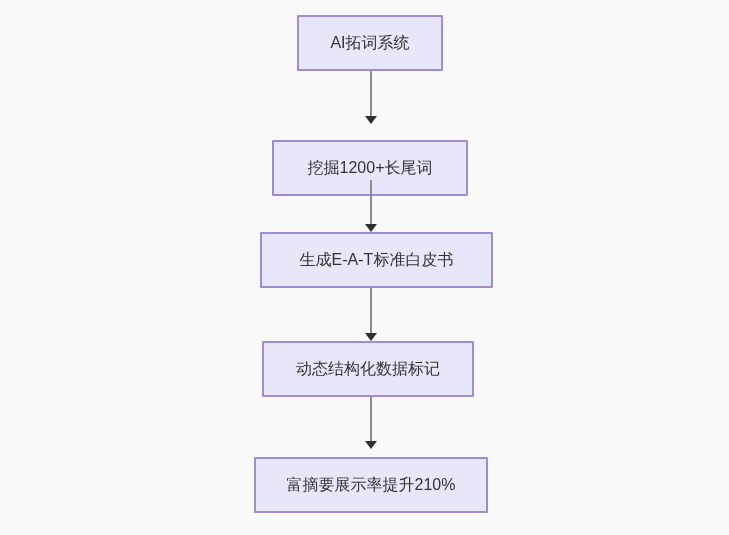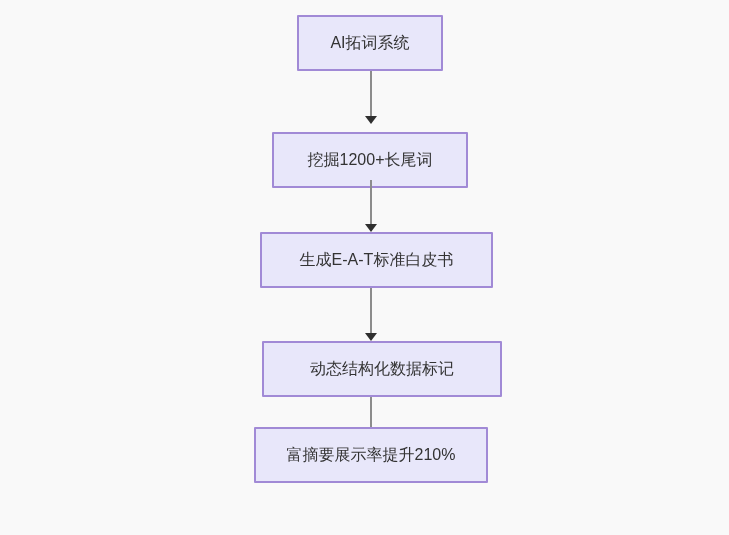--- a/index.html
+++ b/index.html
@@ -31,24 +31,24 @@
   }
   .node-label {
     color: #333333;
     font-size: 16px;
     line-height: 1;
     white-space: nowrap;
     text-align: center;
   }
   
   .n1 { left: 297px; top: 15px;  width: 146px; }
-  .n2 { left: 272px; top: 132px; width: 196px; }
+  .n2 { left: 272px; top: 140px; width: 196px; }
   .n3 { left: 260px; top: 232px; width: 233px; }
-  .n4 { left: 262px; top: 341px; width: 240px; }
-  .n5 { left: 254px; top: 427px; width: 234px; }
+  .n4 { left: 262px; top: 341px; width: 212px; }
+  .n5 { left: 254px; top: 457px; width: 234px; }
 
   .edge {
     position: absolute;
     left: 359px;           
     width: 24px;
     display: flex;
     flex-direction: column;
     align-items: center;
   }
   .e1 { top: 71px;  height: 53px; }

